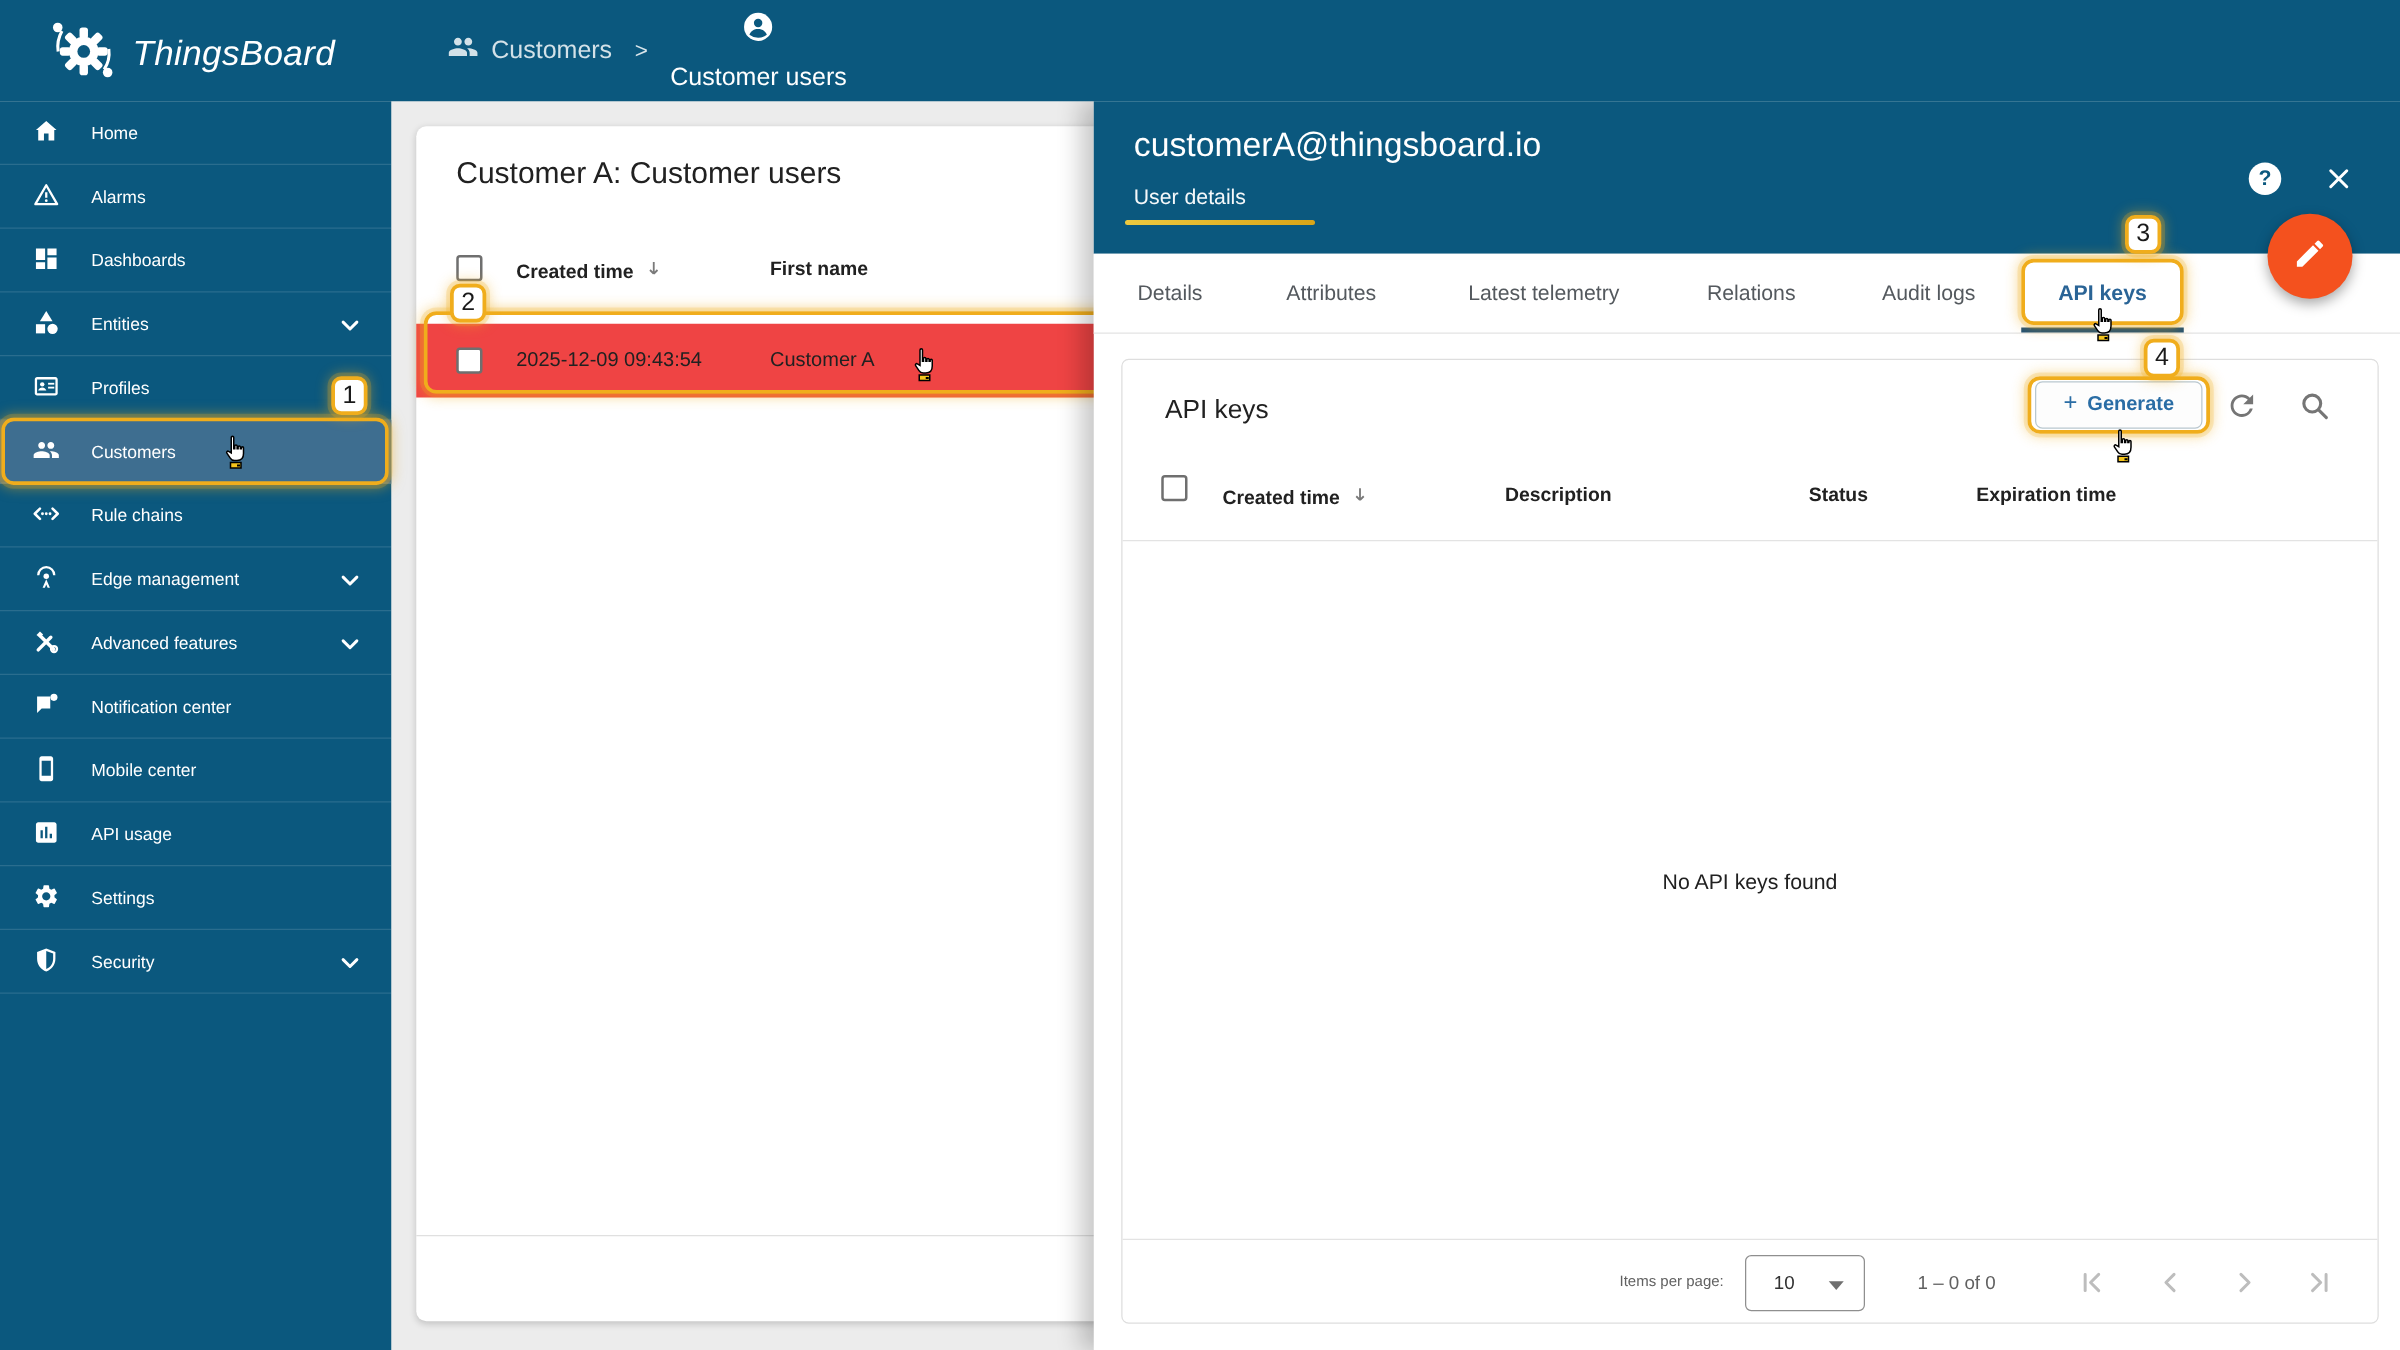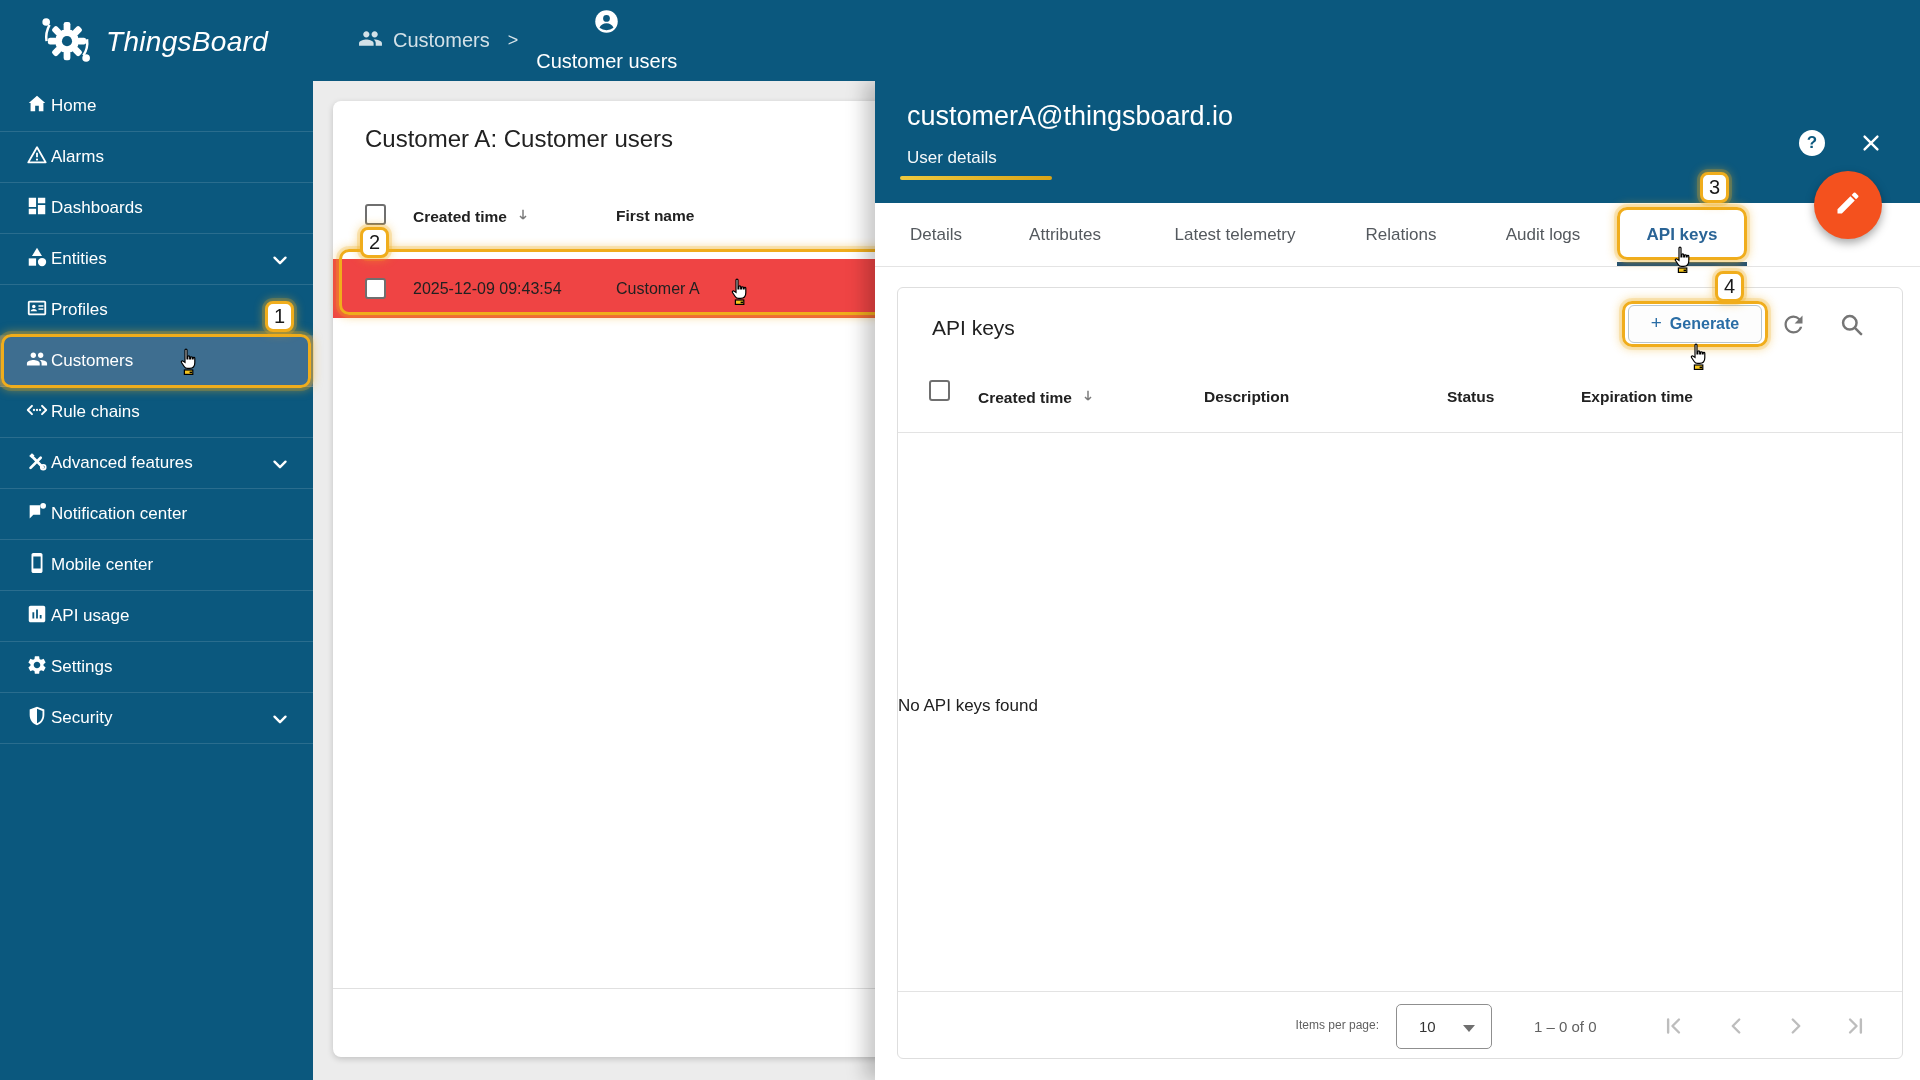--- a/index.html
+++ b/index.html
@@ -12,22 +12,22 @@
   .logo { position:absolute; left:40px; top:13px; display:flex; align-items:center; gap:12px; cursor:pointer; }
   .logo-text { color:#fff; font-size:28px; font-weight:400; letter-spacing:.3px;font-style:italic; }
   .breadcrumb { position:absolute; left:358px; top:0; height:81px; display:flex; align-items:center; gap:10px; }
   .crumb { display:flex; align-items:center; gap:10px; color:rgba(255,255,255,.82); font-size:20px; cursor:pointer; }
   .crumb.current { color:#fff; font-weight:500;flex-direction:column; }
   .crumb-sep { color:rgba(255,255,255,.85); font-size:18px; margin:0 8px; }
   .tb-right { position:absolute; right:0; top:0; height:81px; }
 
   
   .sidebar { position:absolute; left:0; top:81px; width:313px; height:999px; background:#0b587e; z-index:20; }
-  .side-item { position:relative; height:51px; display:flex; align-items:center; padding-left:26px; gap:3px;
-    color:#fff; font-size:17px; font-weight:500; cursor:pointer; border-bottom:1px solid rgba(255,255,255,.13); }
+  .side-item { position:relative; height:51px; display:flex; align-items:center; padding-left:26px; gap:25px;
+    color:#fff; font-size:14px; font-weight:500; cursor:pointer; border-bottom:1px solid rgba(255,255,255,.13); }
   .side-item .chev { position:absolute; right:22px; top:15px; }
   .side-item.active { background:#3e6e90; }
   .hl-ring { position:absolute; border:3px solid #f0ad1c; border-radius:10px;
     box-shadow:0 0 0 3px rgba(240,173,28,.22), 0 0 10px 2px rgba(240,173,28,.5); pointer-events:none; }
   .side-item.active .hl-ring { left:1px; right:2px; top:-2px; bottom:-2px; }
 
   
   .middle { position:absolute; left:313px; top:81px; right:0; bottom:0; background:#ececec; z-index:5; }
   .mid-card { position:absolute; left:20px; top:20px; width:620px; height:956px; background:#fff; border-radius:8px;
     box-shadow:0 2px 6px rgba(0,0,0,.18); }
@@ -70,21 +70,21 @@
   .gen-ring { left:724px; top:13px; width:146px; height:46px; z-index:3; }
   .gen-btn { position:absolute; left:730px; top:17px; width:134px; height:38px; background:#fdfdfd;
     border:1px solid #b9c7cf; border-radius:6px; display:flex; align-items:center; justify-content:center; gap:8px;
     color:#2a6da5; font-size:16px; font-weight:600; cursor:pointer; }
   .gen-plus { font-size:19px; font-weight:500; margin-top:-2px; }
   .api-icon { position:absolute; top:23px; cursor:pointer; }
   .api-head-cb { position:absolute; left:31px; top:92px; }
   .api-col { position:absolute; top:100px; }
   .api-col.sortable { display:flex; gap:8px; align-items:center; cursor:pointer; }
   .api-divider { position:absolute; left:0; top:144px; width:1004px; height:1px; background:#e3e3e3; }
-  .empty-text { position:absolute; left:0; top:408px; width:1004px; text-align:left; font-size:17px; color:#212121; }
+  .empty-text { position:absolute; left:0; top:408px; width:1004px; text-align:center; font-size:17px; color:#212121; }
   .paginator { position:absolute; left:0; top:703px; width:1004px; height:68px; border-top:1px solid #e3e3e3; }
   .pp-label { position:absolute; left:340px; top:26px; width:141px; text-align:right; font-size:12px; color:#616161; }
   .pp-select { position:absolute; left:498px; top:12px; width:96px; height:45px; border:1px solid #8f8f8f; border-radius:5px;
     cursor:pointer; display:flex; align-items:center; }
   .pp-select .val { margin-left:22px; font-size:15px; color:#333; }
   .pp-select .tri { position:absolute; right:16px; top:20px; width:0; height:0; border-left:6px solid transparent;
     border-right:6px solid transparent; border-top:7px solid #6f6f6f; }
   .pp-range { position:absolute; left:636px; top:26px; width:90px; font-size:15px; color:#616161; }
   .pg-nav { position:absolute; top:21px; width:26px; height:26px; cursor:pointer; }
 
@@ -223,20 +223,31 @@
       <span><svg width="22" height="22" viewBox="0 0 24 24">
             <path d="M6.5 7.5L2 12l4.5 4.5M17.5 7.5L22 12l-4.5 4.5" fill="none" stroke="#fff" stroke-width="2.2" stroke-linecap="round" stroke-linejoin="round"></path>
             <circle cx="8.7" cy="12" r="1.25" fill="#fff"></circle>
             <circle cx="12" cy="12" r="1.25" fill="#fff"></circle>
             <circle cx="15.3" cy="12" r="1.25" fill="#fff"></circle>
           </svg></span>
       <span>Rule chains</span>
     </div>
     <div class="side-item">
       <span><svg width="22" height="22" viewBox="0 0 24 24">
+            <path d="M5 10a7 7 0 0114 0" fill="none" stroke="#fff" stroke-width="2"></path>
+            <circle cx="12" cy="11" r="2.4" fill="#fff"></circle>
+            <path d="M12 13.5L8.8 21h2l1.2-3 1.2 3h2z" fill="#fff"></path>
+          </svg></span>
+      <span>Edge management</span>
+      <span class="chev"><svg width="22" height="22">
+            <use href="#chev-down"></use>
+          </svg></span>
+    </div>
+    <div class="side-item">
+      <span><svg width="22" height="22" viewBox="0 0 24 24">
             <path d="M5 19.5L16 8.5M7.5 8l11 11" stroke="#fff" stroke-width="3" stroke-linecap="round"></path>
             <path d="M3.5 6.5l3-3L9.3 6 6.3 9z" fill="#fff"></path>
             <circle cx="18.8" cy="18.8" r="2.6" fill="none" stroke="#fff" stroke-width="2"></circle>
           </svg></span>
       <span>Advanced features</span>
       <span class="chev"><svg width="22" height="22">
             <use href="#chev-down"></use>
           </svg></span>
     </div>
     <div class="side-item">

